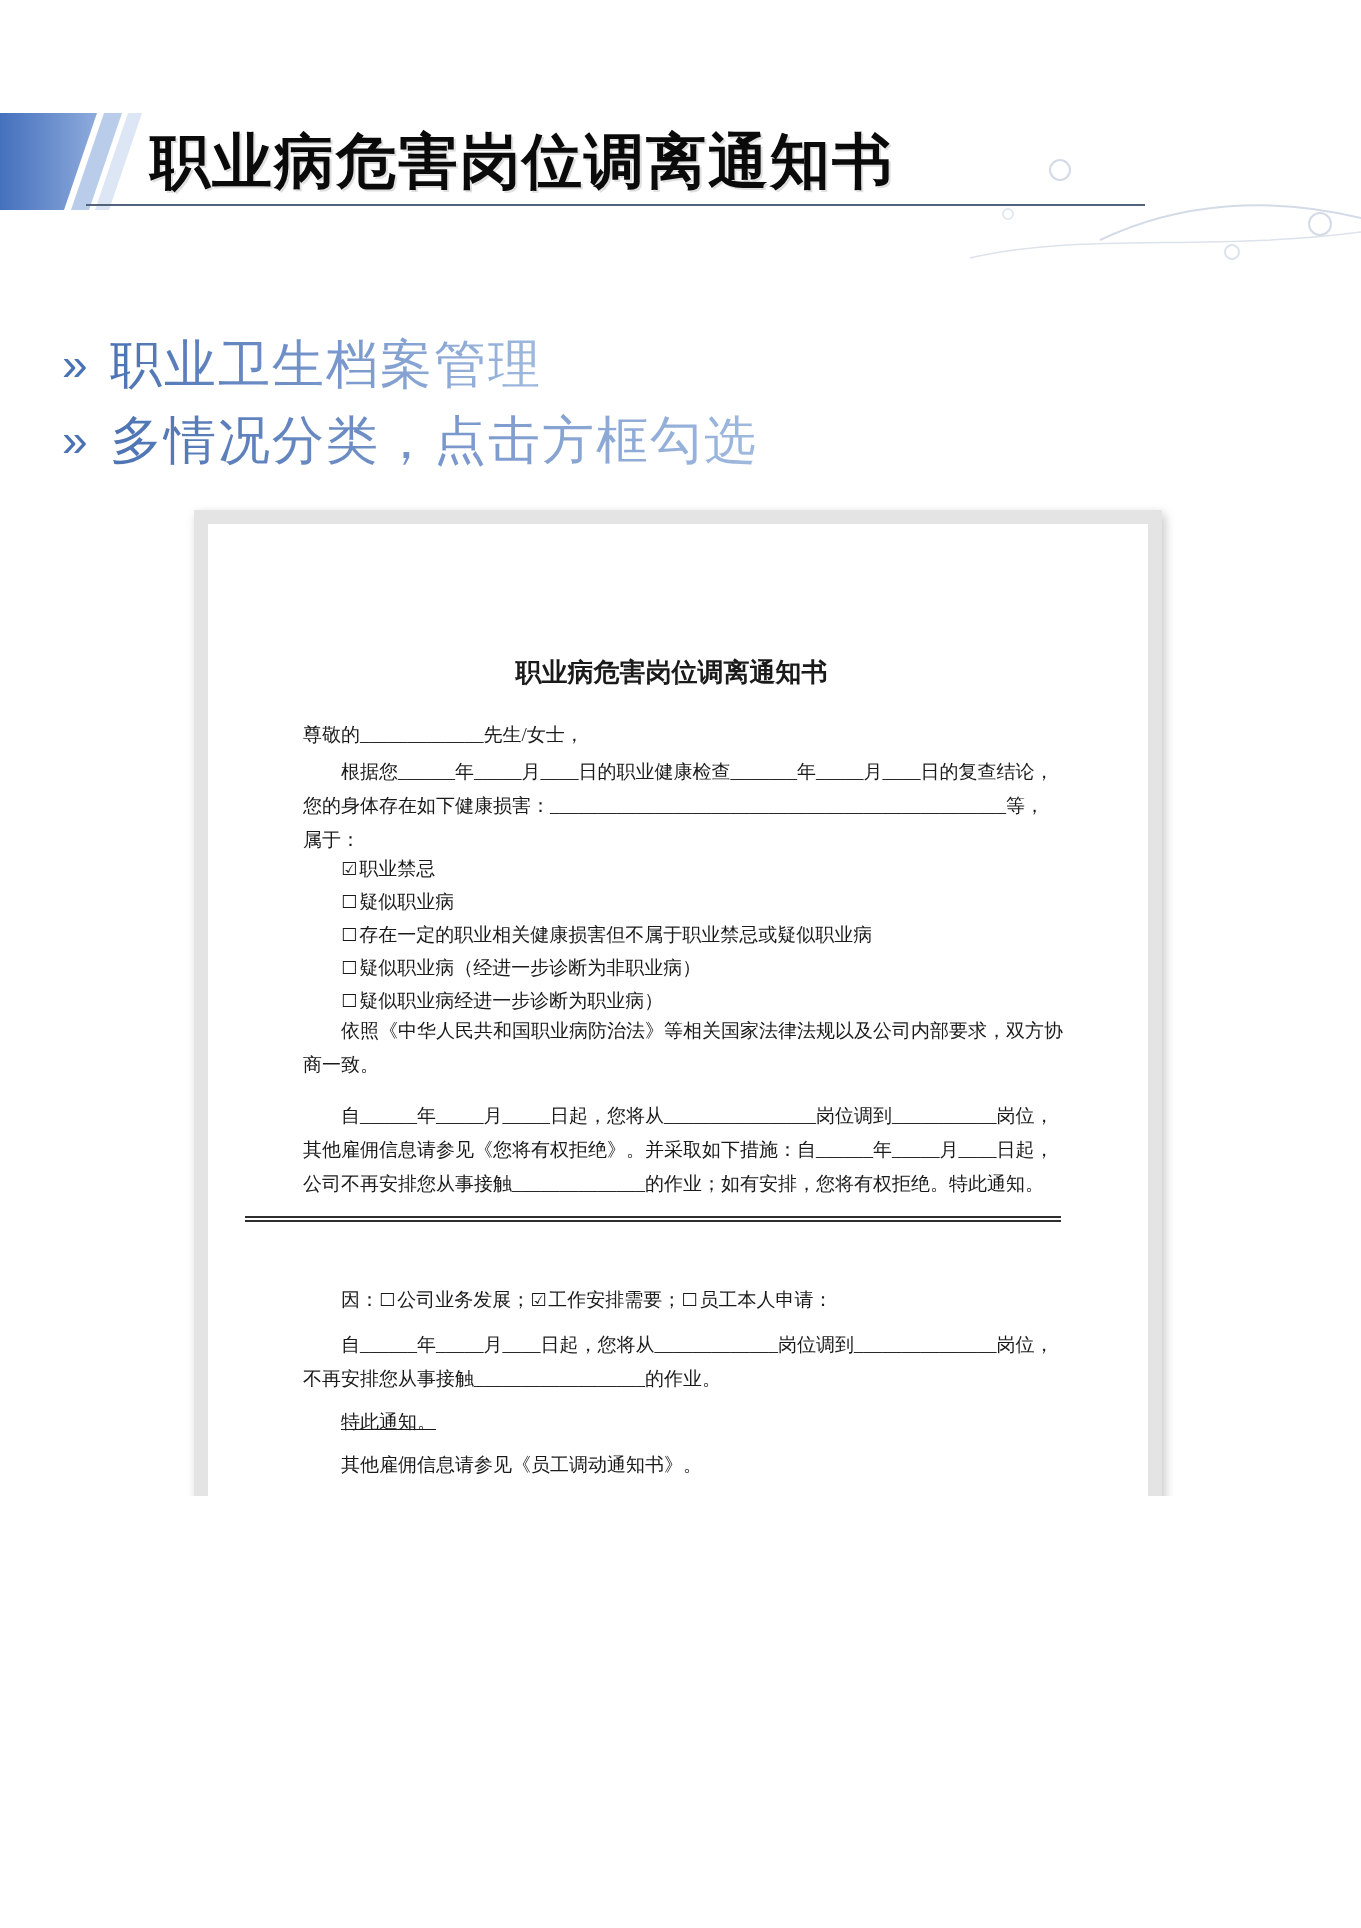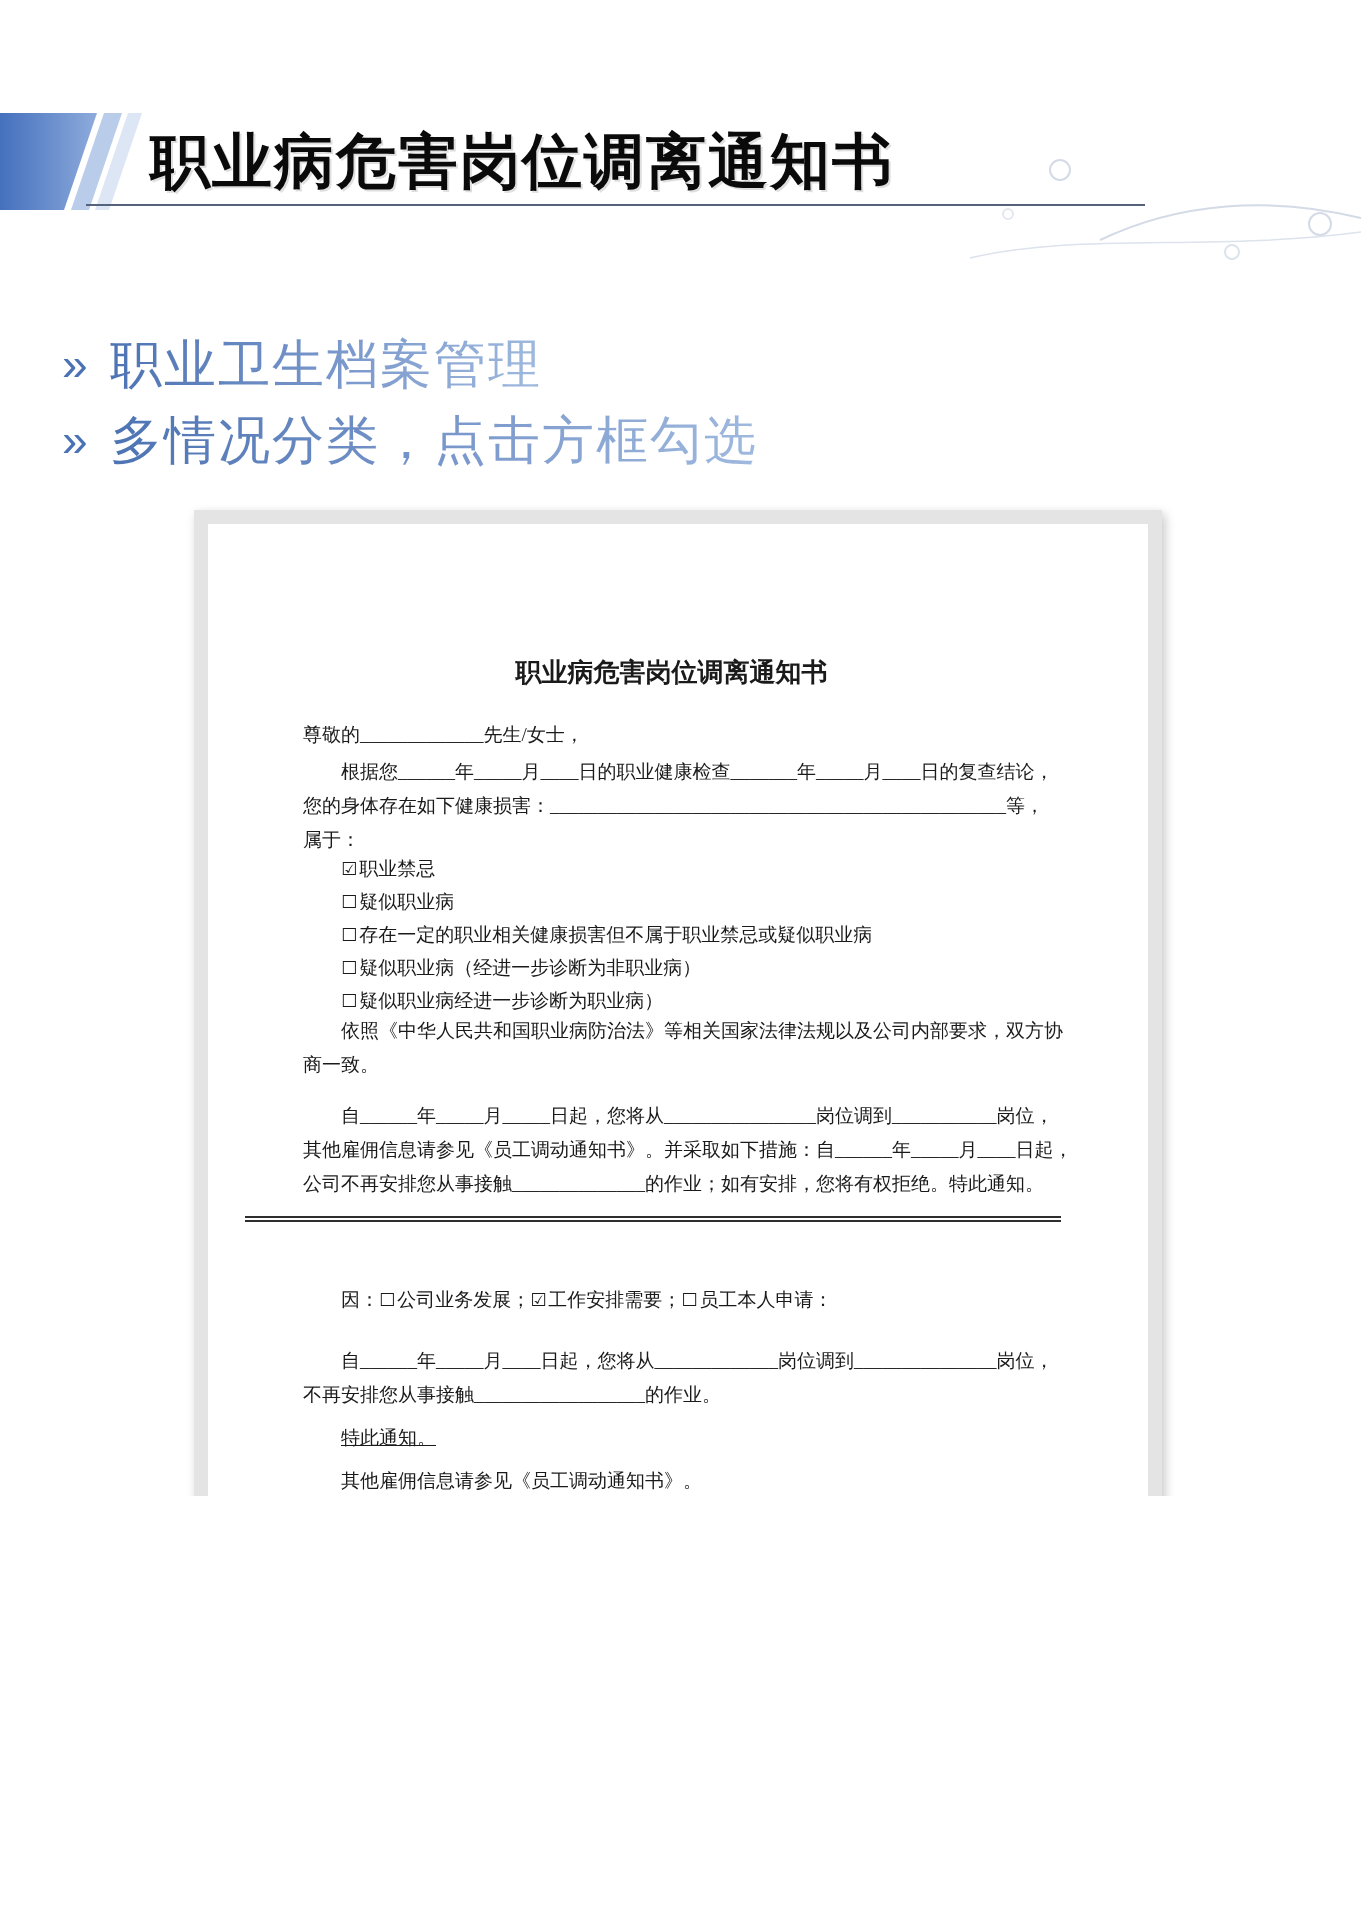--- a/index.html
+++ b/index.html
@@ -35,21 +35,21 @@
   .salutation{margin-top:30px;}
   .p1{margin-top:3px;}
   .cb-list{margin-top:-5px;}
   .cb-row{line-height:33px;padding-left:38px;white-space:nowrap;}
   .cb-glyph{font-family:"DejaVu Sans",sans-serif;font-size:18px;margin-right:2px;}
   .p2{margin-top:-3px;}
   .p3{margin-top:17px;}
   .divider{margin-top:15px;margin-left:-58px;width:816px;height:2px;
     border-top:2px solid #2e2e2e;border-bottom:2px solid #2e2e2e;}
   .reason{margin-top:61px;line-height:33px;padding-left:38px;white-space:nowrap;}
-  .p4{margin-top:28px;}
+  .p4{margin-top:12px;}
   .notice{margin-top:9px;text-decoration:underline;}
   .reference{margin-top:9px;}
   .signatures{position:relative;margin-top:96px;height:100px;}
   .sig-col{position:absolute;top:0;width:115px;text-align:right;line-height:34px;white-space:nowrap;}
   .sig-col.left{left:0;}
   .sig-col.right{left:389px;}
   .sig-date{margin-top:22px;}
 
   
   .bottom-left-deco{position:absolute;left:0;top:1640px;}
@@ -124,21 +124,21 @@
         </div>
       </div>
 
       <div class="p2">
         <div class="line indent">依照《中华人民共和国职业病防治法》等相关国家法律法规以及公司内部要求，双方协</div>
         <div class="line">商一致。</div>
       </div>
 
       <div class="p3">
         <div class="line indent">自______年_____月_____日起，您将从________________岗位调到___________岗位，</div>
-        <div class="line">其他雇佣信息请参见《员工调动通知书》。并采取如下措施：自______年_____月____日起，</div>
+        <div class="line">其他雇佣信息请参见《您将有权拒绝》。并采取如下措施：自______年_____月____日起，</div>
         <div class="line">公司不再安排您从事接触______________的作业；如有安排，您将有权拒绝。特此通知。</div>
       </div>
 
       <div class="divider"></div>
 
       <div class="reason">
         <span>因：</span><span class="cb-glyph">☐</span><span>公司业务发展；</span><span class="cb-glyph">☑</span><span>工作安排需要；</span><span class="cb-glyph">☐</span><span>员工本人申请：</span>
       </div>
 
       <div class="p4">

